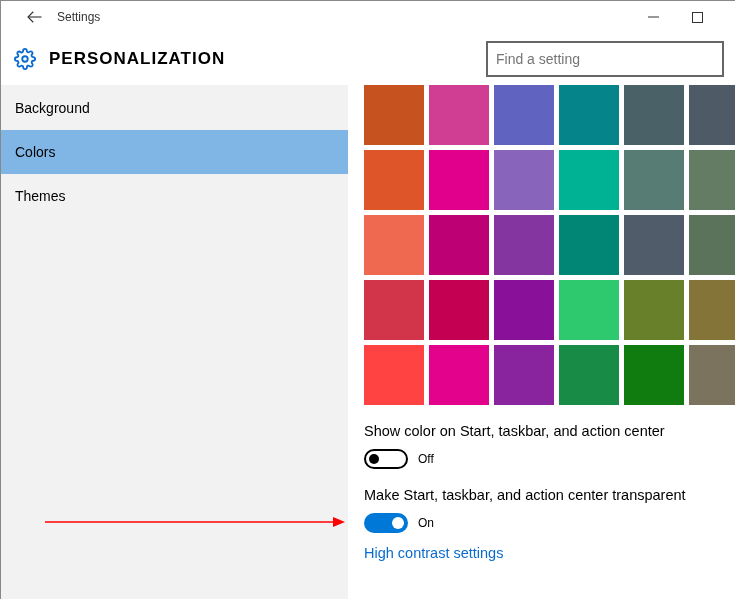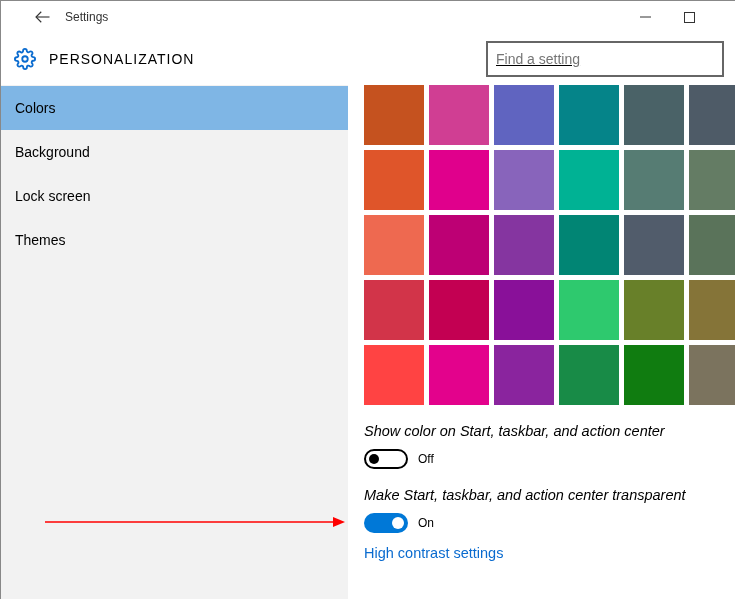--- a/index.html
+++ b/index.html
@@ -13,21 +13,21 @@
     overflow: hidden;
     position: relative;
     border: 1px solid #888;
     border-right: none;
     border-bottom: none;
   }
   .titlebar {
     height: 32px;
     display: flex;
     align-items: center;
-    padding: 0 24px;
+    padding: 0 16px;
     background: #fff;
   }
   .titlebar .back {
     width: 34px; height: 30px;
     display: flex; align-items: center; justify-content: center;
     color: #333;
   }
   .titlebar .title {
     font-size: 12px;
     color: #333;
@@ -50,35 +50,34 @@
     padding: 0 12px;
     background: #fff;
   }
   .gear {
     width: 24px; height: 24px;
     color: #0a6bcf;
     display: flex; align-items: center; justify-content: center;
     margin-right: 12px;
   }
   .page-title {
-    font-size: 14px;
+    font-size: 17px;
     letter-spacing: 1px;
-    font-weight: 400;
+    font-weight: 700;
     flex: 1;
   }
   .search {
     width: 238px;
     height: 32px;
     border: 2px solid #666;
     background: #fff;
     padding: 16px 8px;
     display: flex;
     align-items: center;
     margin-right: -1px;
-    text-decoration: underline;
   }
   .search input {
     border: none;
     outline: none;
     width: 100%;
     font-size: 14px;
     color: #666;
     font-family: inherit;
     background: transparent;
   }
@@ -115,21 +114,20 @@
     grid-auto-rows: 60px;
     gap: 5px;
   }
   .swatch {
     width: 60px; height: 60px;
   }
   .setting-label {
     font-size: 14.5px;
     margin-top: 18px;
     color: #000;
-    font-style: italic;
   }
   .toggle-row {
     display: flex;
     align-items: center;
     margin-top: 10px;
     gap: 10px;
   }
   .toggle {
     width: 44px; height: 20px;
     border-radius: 10px;
@@ -205,28 +203,25 @@
     </svg>
   </div>
   <div class="page-title">PERSONALIZATION</div>
   <div class="search">
     <input type="text" placeholder="Find a setting" style="">
   </div>
 </div>
 
 <div class="content">
   <div class="sidebar" id="sidebar">
+      <div class="sidebar-item">
+        <span>Background</span>
+      </div>
       <div class="sidebar-item selected">
         <span>Colors</span>
-      </div>
-      <div class="sidebar-item">
-        <span>Background</span>
-      </div>
-      <div class="sidebar-item">
-        <span>Lock screen</span>
       </div>
       <div class="sidebar-item">
         <span>Themes</span>
       </div>
     </div>
   <div class="main">
     <div class="swatch-grid" id="swatches">
         <div class="swatch" style="background: rgb(197, 82, 31);"></div>
         <div class="swatch" style="background: rgb(208, 62, 147);"></div>
         <div class="swatch" style="background: rgb(96, 100, 192);"></div>

